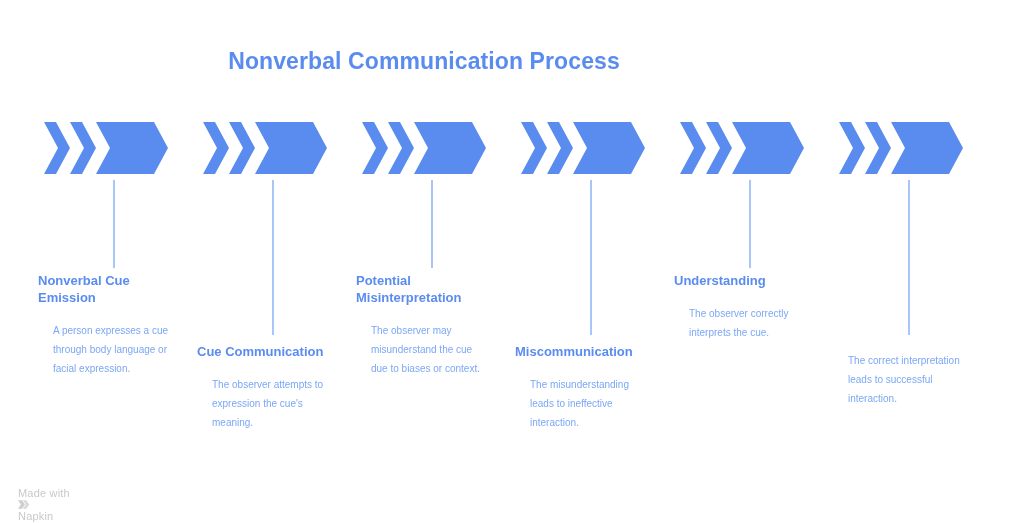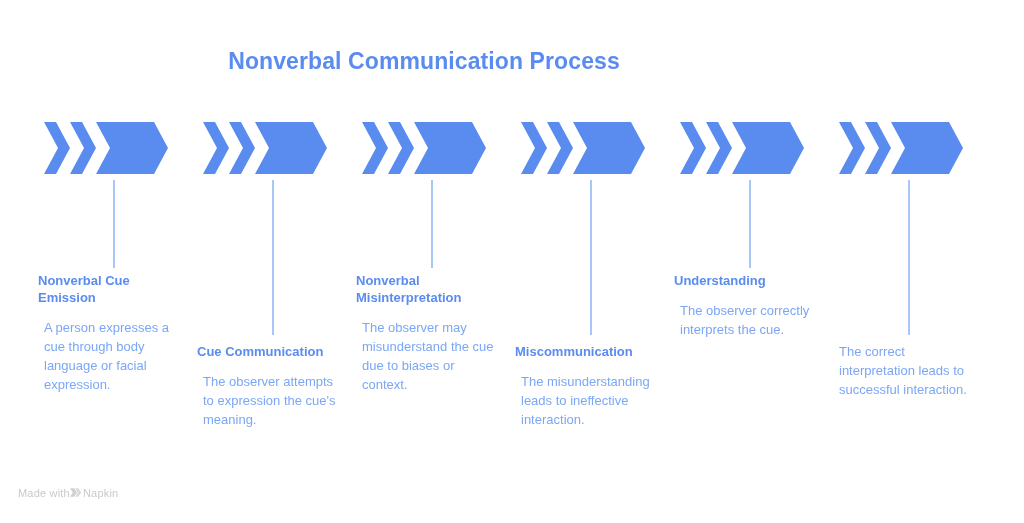--- a/index.html
+++ b/index.html
@@ -76,37 +76,38 @@
     text-align: left;
   }
   .step-title {
     font-size: 13px;
     font-weight: bold;
     color: #5a8cf0;
     line-height: 17px;
     margin: 0 0 12px 0;
   }
   .step-desc {
-    font-size: 13px;
+    font-size: 10px;
     font-weight: normal;
     color: #7ba7f5;
     line-height: 19px;
-    margin: 6px;
+    margin: 15px;
   }
 
   
   #watermark {
     position: absolute;
     left: 18px;
     top: 487px;
     display: flex;
     align-items: flex-start;
     font-size: 11px;
     color: #c9c9c9;
     letter-spacing: 0.2px;
+    flex-direction: column;
   }
   #watermark .nap-logo {
     display: inline-block;
     width: 13px;
     height: 11px;
     line-height: 11px;
   }
 </style>
 </head>
 <body>
@@ -166,21 +167,21 @@
     <div class="step-title">Nonverbal Cue Emission</div>
     <div class="step-desc">A person expresses a cue through body language or facial expression.</div>
   </div>
 
   <div class="step" style="left:197px; top:343px; width:150px;">
     <div class="step-title">Cue Communication</div>
     <div class="step-desc">The observer attempts to expression the cue's meaning.</div>
   </div>
 
   <div class="step" style="left:356px; top:272px; width:150px;">
-    <div class="step-title">Nonverbal Misinterpretation</div>
+    <div class="step-title">Potential Misinterpretation</div>
     <div class="step-desc">The observer may misunderstand the cue due to biases or context.</div>
   </div>
 
   <div class="step" style="left:515px; top:343px; width:150px;">
     <div class="step-title">Miscommunication</div>
     <div class="step-desc">The misunderstanding leads to ineffective interaction.</div>
   </div>
 
   <div class="step" style="left:674px; top:272px; width:150px;">
     <div class="step-title">Understanding</div>

